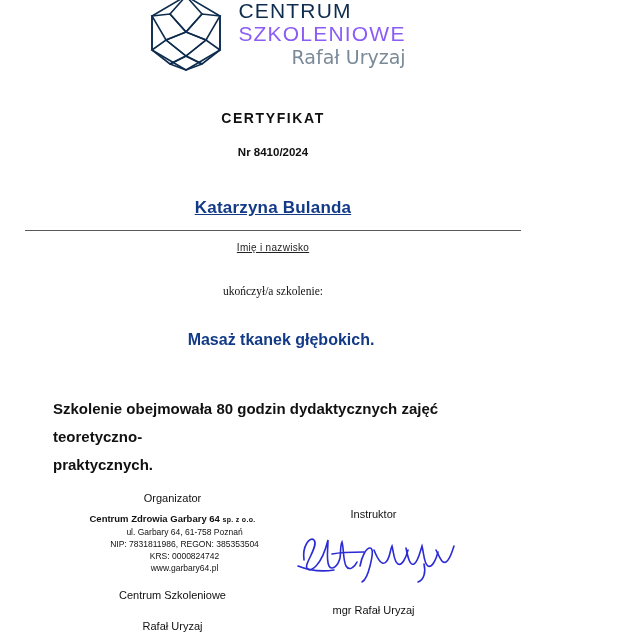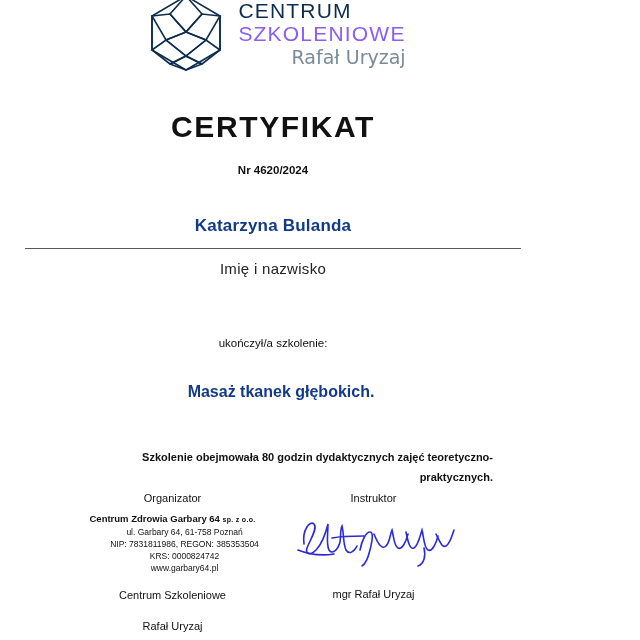--- a/index.html
+++ b/index.html
@@ -66,72 +66,75 @@
     color: #7a8a99;
     font-weight: 400;
     margin-top: 4px;
     text-align: right;
     font-family: "DejaVu Sans", sans-serif;
   }
 
   
   .cert-title {
     margin-top: 38px;
-    font-size: 30px;
+    font-size: 14px;
     font-weight: bold;
     letter-spacing: 1.6px;
     color: #111111;
   }
   .cert-number {
     margin-top: 20px;
     font-size: 11.5px;
     font-weight: bold;
     color: #111111;
   }
 
   
   .recipient-name {
     margin-top: 40px;
     font-size: 17px;
     font-weight: bold;
     color: #123a86;
     letter-spacing: 0.2px;
+    text-decoration: underline;
   }
   .name-rule {
     margin-top: 12px;
     width: 496px;
     height: 1px;
     background: #5a5a5a;
   }
   .name-caption {
     margin-top: 11px;
-    font-size: 15px;
+    font-size: 10px;
     color: #222222;
     letter-spacing: 0.3px;
+    text-decoration: underline;
   }
 
   .completed-line {
-    margin-top: 60px;
+    margin-top: 32px;
     font-size: 11.5px;
     color: #111111;
+    font-family: Liberation Serif, serif;
   }
 
   .course-name {
     margin-top: 34px;
     font-size: 16px;
     font-weight: bold;
     color: #123a86;
     padding-left: 16px;
   }
 
   .description {
     margin-top: 46px;
     width: 440px;
-    text-align: right;
-    font-size: 11px;
+    text-align: left;
+    font-size: 15px;
     font-weight: bold;
     color: #111111;
     line-height: 1.85;
   }
 
   
   .footer {
     position: absolute;
     left: 0;
     right: 0;
@@ -139,20 +142,21 @@
     display: flex;
     justify-content: space-between;
     padding: 0 72px;
     box-sizing: border-box;
   }
   .footer-col {
     display: flex;
     flex-direction: column;
     align-items: center;
     width: 230px;
+    justify-content: center;
   }
   .footer-heading {
     font-size: 11px;
     color: #111111;
   }
   .org-name {
     margin-top: 9px;
     font-size: 9.5px;
     font-weight: bold;
     color: #111111;
@@ -225,21 +229,21 @@
       </svg>
     </div>
     <div class="logo-text">
       <div class="logo-line1">CENTRUM</div>
       <div class="logo-line2">SZKOLENIOWE</div>
       <div class="logo-line3">Rafał Uryzaj</div>
     </div>
   </div>
 
   <div class="cert-title">CERTYFIKAT</div>
-  <div class="cert-number">Nr 4620/2024</div>
+  <div class="cert-number">Nr 8410/2024</div>
 
   <div class="recipient-name">Katarzyna Bulanda</div>
   <div class="name-rule"></div>
   <div class="name-caption">Imię i nazwisko</div>
 
   <div class="completed-line">ukończył/a szkolenie:</div>
 
   <div class="course-name">Masaż tkanek głębokich.</div>
 
   <div class="description">

